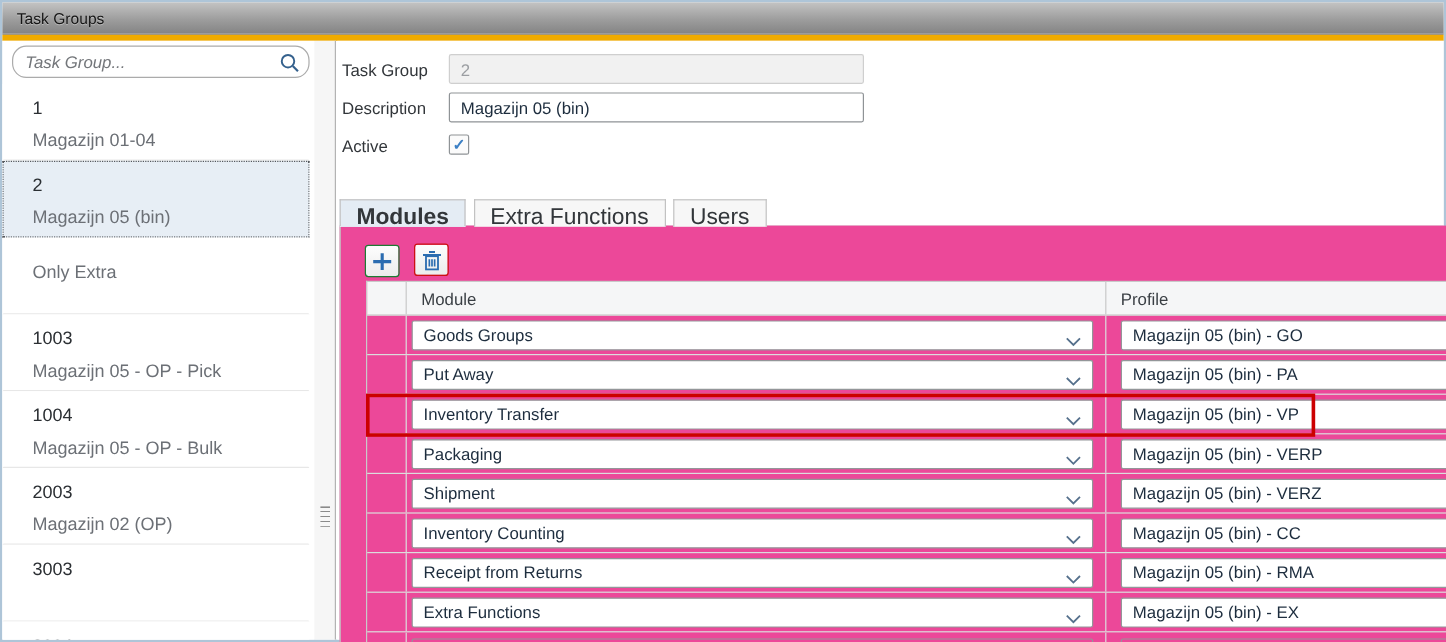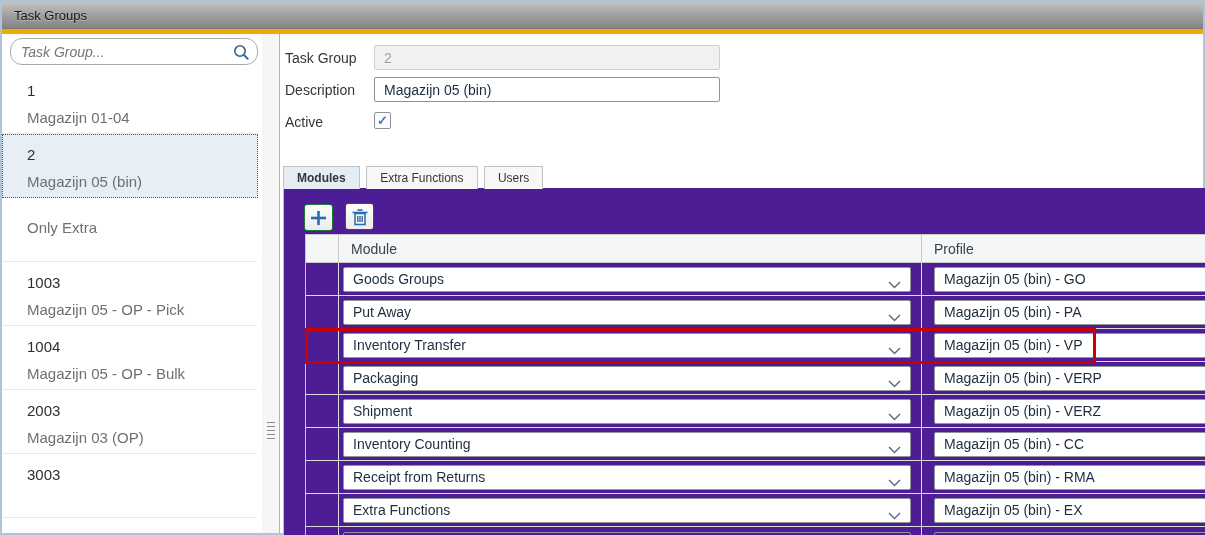--- a/index.html
+++ b/index.html
@@ -48,26 +48,26 @@
             color:#1d2d3e; padding:0 9px; background:#fff; outline:none; }
   .finput:disabled { background:#f1f1f1; border-color:#cfcfcf; color:#9b9ea2; }
   .checkbox { position:absolute; left:93px; width:17px; height:17px; border:1px solid #8f9396;
               border-radius:2px; background:#fbfbfb; text-align:center; line-height:15px;
               font-size:13px; color:#3b7fc4; font-weight:bold; cursor:pointer; }
 
   
   .tabs { position:absolute; left:2px; top:132px; right:0; height:23px; }
   .tabs::after { content:""; position:absolute; left:0; right:0; bottom:0; border-bottom:1px solid #c2c2c2; }
   .tab { position:relative; display:inline-block; height:23px; padding:4px 13px 0 13px;
-         border:1px solid #c2c2c2; border-bottom:none; background:#f7f7f7; font-size:12px;
+         border:1px solid #c2c2c2; border-bottom:none; background:#f7f7f7; font-size:19px;
          color:#32363a; margin-right:0; cursor:pointer; z-index:2; vertical-align:top; }
   .tab + .tab { margin-left:2px; }
   .tab.active { background:#e4ecf4; font-weight:bold; border-bottom:1px solid #e4ecf4; }
   .tabpanel { position:absolute; left:2px; top:154px; right:-2px; bottom:-2px;
-              border-left:1px solid #c2c2c2; background:#4c1d95;text-align:center; }
+              border-left:1px solid #c2c2c2; background:#ec4899;text-align:center; }
 
   
   .toolbar { position:absolute; left:20px; top:15px; }
   .tbtn { display:inline-block; width:29px; height:27px; border-radius:3px;
           background:linear-gradient(#fdfdfd,#ececec); margin-right:8px; cursor:pointer;
           text-align:center; padding-top:4px; }
   .tbtn.add { border:1px solid #1d7a33; }
   .tbtn.del { border:1px solid #cc1111; }
 
   
@@ -140,21 +140,21 @@
           <div class="desc">Magazijn 05 - OP - Pick</div>
         </div>
 
         <div class="tg-item">
           <div class="num">1004</div>
           <div class="desc">Magazijn 05 - OP - Bulk</div>
         </div>
 
         <div class="tg-item">
           <div class="num">2003</div>
-          <div class="desc">Magazijn 03 (OP)</div>
+          <div class="desc">Magazijn 02 (OP)</div>
         </div>
 
         <div class="tg-item">
           <div class="num">3003</div>
         </div>
 
         <div class="tg-item">
           <div class="num">3004</div>
           <div class="desc"></div>
         </div>

